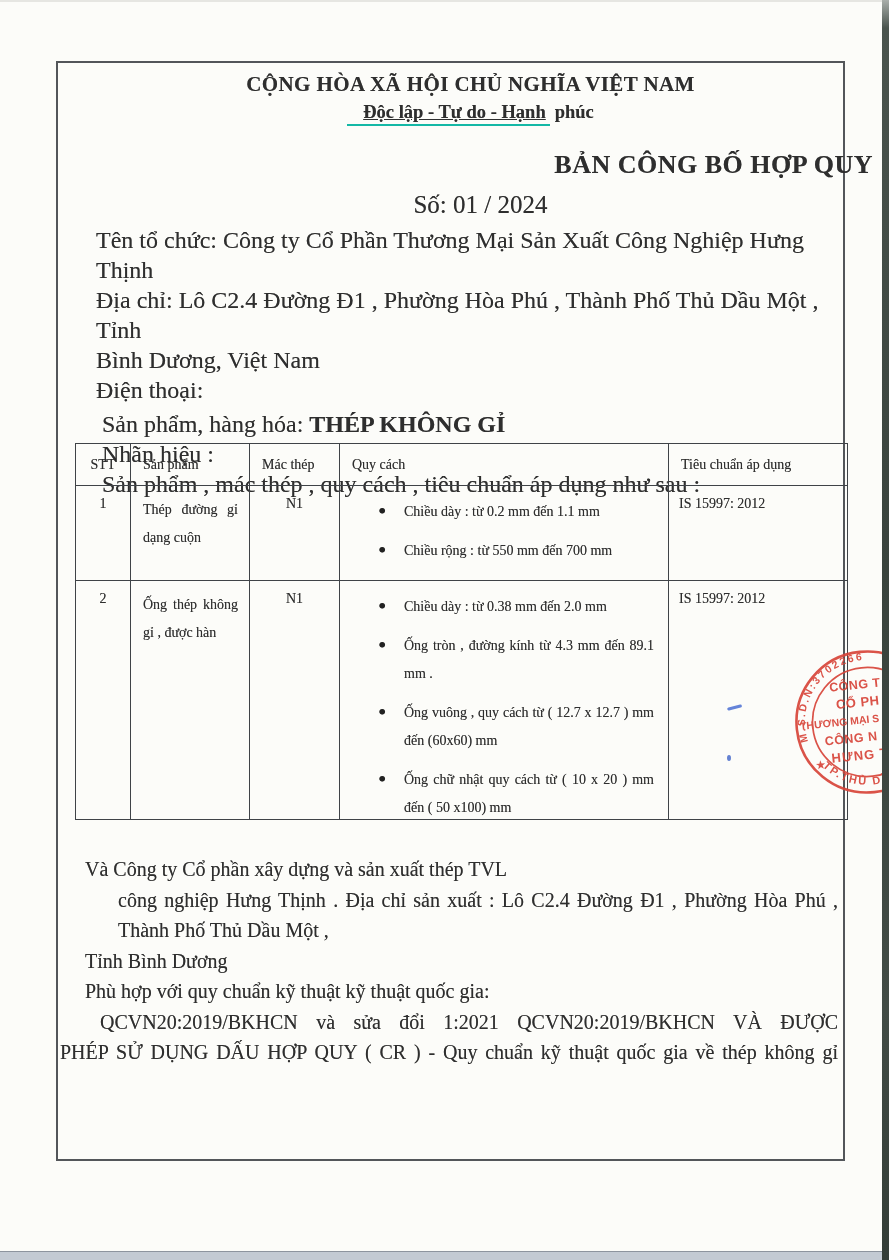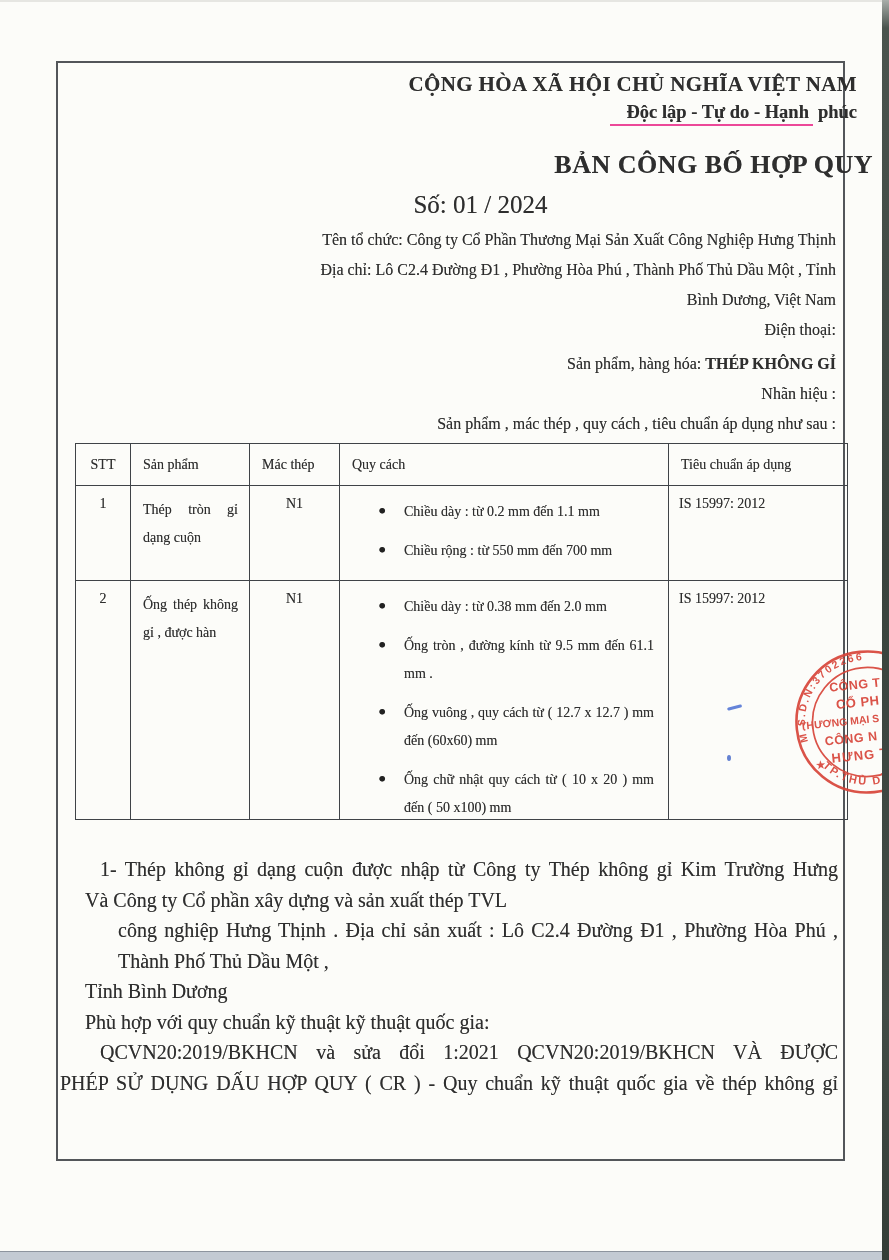--- a/index.html
+++ b/index.html
@@ -19,33 +19,33 @@
   }
   .edge-bottom{
     position:absolute;left:0;bottom:0;width:889px;height:8px;z-index:40;
     background:#c3cad3;border-top:1.5px solid #8d949e;
   }
 
   
   .frame{position:absolute;left:56px;top:61px;width:785px;height:1096px;border:2px solid #53565a;}
 
   
-  .nat-header{position:absolute;left:56px;top:72px;width:789px;text-align:right;transform:translateX(12px);}
+  .nat-header{position:absolute;left:64px;top:72px;width:789px;text-align:center;transform:translateX(12px);}
   .nat-line1{font-weight:bold;font-size:21px;letter-spacing:.4px;}
   .nat-motto{font-weight:bold;font-size:18.5px;margin-top:5px;}
-  .motto-underline{border-bottom:2px solid #ec4899;padding:0 4px 2px 16px;}
+  .motto-underline{border-bottom:2px solid #14b8a6;padding:0 4px 2px 16px;text-decoration:underline;}
   .motto-tail{padding-left:5px;}
 
   .doc-title{position:absolute;left:56px;top:150px;width:789px;text-align:right;transform:translateX(28px);
     font-weight:bold;font-size:26px;letter-spacing:.5px;}
   .doc-number{position:absolute;left:56px;top:191px;width:789px;text-align:center;transform:translateX(30px);
     font-size:25px;}
 
   
-  .info{position:absolute;left:84px;top:225px;width:752px;font-size:16px;line-height:30px;text-align:right;}
+  .info{position:absolute;left:96px;top:225px;width:752px;font-size:24px;line-height:30px;}
   .info .indent{margin-left:6px;}
   .info .gap{margin-top:4px;}
   .bold{font-weight:bold;}
 
   
   .spec-table{
     position:absolute;left:75px;top:443px;
     display:grid;
     grid-template-columns:55px 119px 90px 329px 178px;
     grid-template-rows:42px 95px 238px;
@@ -109,46 +109,45 @@
 
 <div class="spec-table ink">
 
   <div class="cell th center">STT</div>
   <div class="cell th">Sản phẩm</div>
   <div class="cell th">Mác thép</div>
   <div class="cell th">Quy cách</div>
   <div class="cell th last-col">Tiêu chuẩn áp dụng</div>
 
   <div class="cell td-stt">1</div>
-  <div class="cell td-product">Thép tròn gỉ dạng cuộn</div>
+  <div class="cell td-product">Thép đường gỉ dạng cuộn</div>
   <div class="cell td-grade">N1</div>
   <div class="cell td-specs">
     <ul>
       <li>Chiều dày : từ 0.2 mm đến 1.1 mm</li>
       <li>Chiều rộng : từ 550 mm đến 700 mm</li>
     </ul>
   </div>
   <div class="cell td-standard last-col">IS 15997: 2012</div>
 
   <div class="cell td-stt last-row">2</div>
   <div class="cell td-product last-row">Ống thép không gỉ , được hàn</div>
   <div class="cell td-grade last-row">N1</div>
   <div class="cell td-specs last-row">
     <ul>
       <li>Chiều dày : từ 0.38 mm đến 2.0 mm</li>
-      <li>Ống tròn , đường kính từ 9.5 mm đến 61.1 mm .</li>
+      <li>Ống tròn , đường kính từ 4.3 mm đến 89.1 mm .</li>
       <li>Ống vuông , quy cách từ ( 12.7 x 12.7 ) mm đến (60x60) mm</li>
       <li>Ống chữ nhật quy cách từ ( 10 x 20 ) mm đến ( 50 x100) mm</li>
     </ul>
   </div>
   <div class="cell td-standard last-col last-row">IS 15997: 2012</div>
 </div>
 
 <div class="notes ink">
-  <div class="n-ind jfull">1-  Thép không gỉ dạng cuộn được nhập từ Công ty Thép không gỉ Kim Trường Hưng</div>
   <div>Và Công ty Cổ phần xây dựng và sản xuất thép TVL</div>
   <div class="n-ind2 jfull">công nghiệp Hưng Thịnh . Địa chỉ sản xuất : Lô C2.4 Đường Đ1 , Phường Hòa Phú ,</div>
   <div class="n-ind2">Thành Phố Thủ Dầu Một ,</div>
   <div>Tỉnh Bình Dương</div>
   <div>Phù hợp với quy chuẩn kỹ thuật kỹ thuật quốc gia:</div>
   <div class="n-ind jfull">QCVN20:2019/BKHCN và sửa đổi 1:2021 QCVN20:2019/BKHCN VÀ ĐƯỢC</div>
   <div class="n-out jfull">PHÉP SỬ DỤNG DẤU HỢP QUY ( CR ) -  Quy chuẩn kỹ thuật quốc gia về thép không gỉ</div>
 </div>
 
 <div class="stamp">

